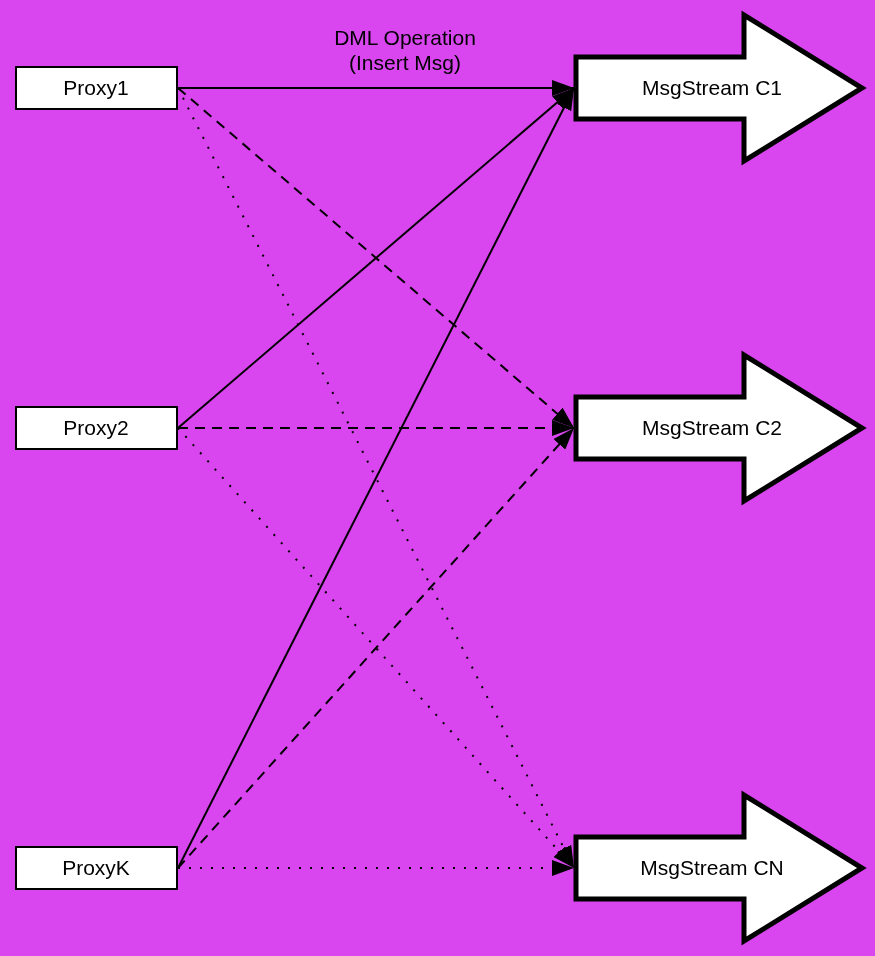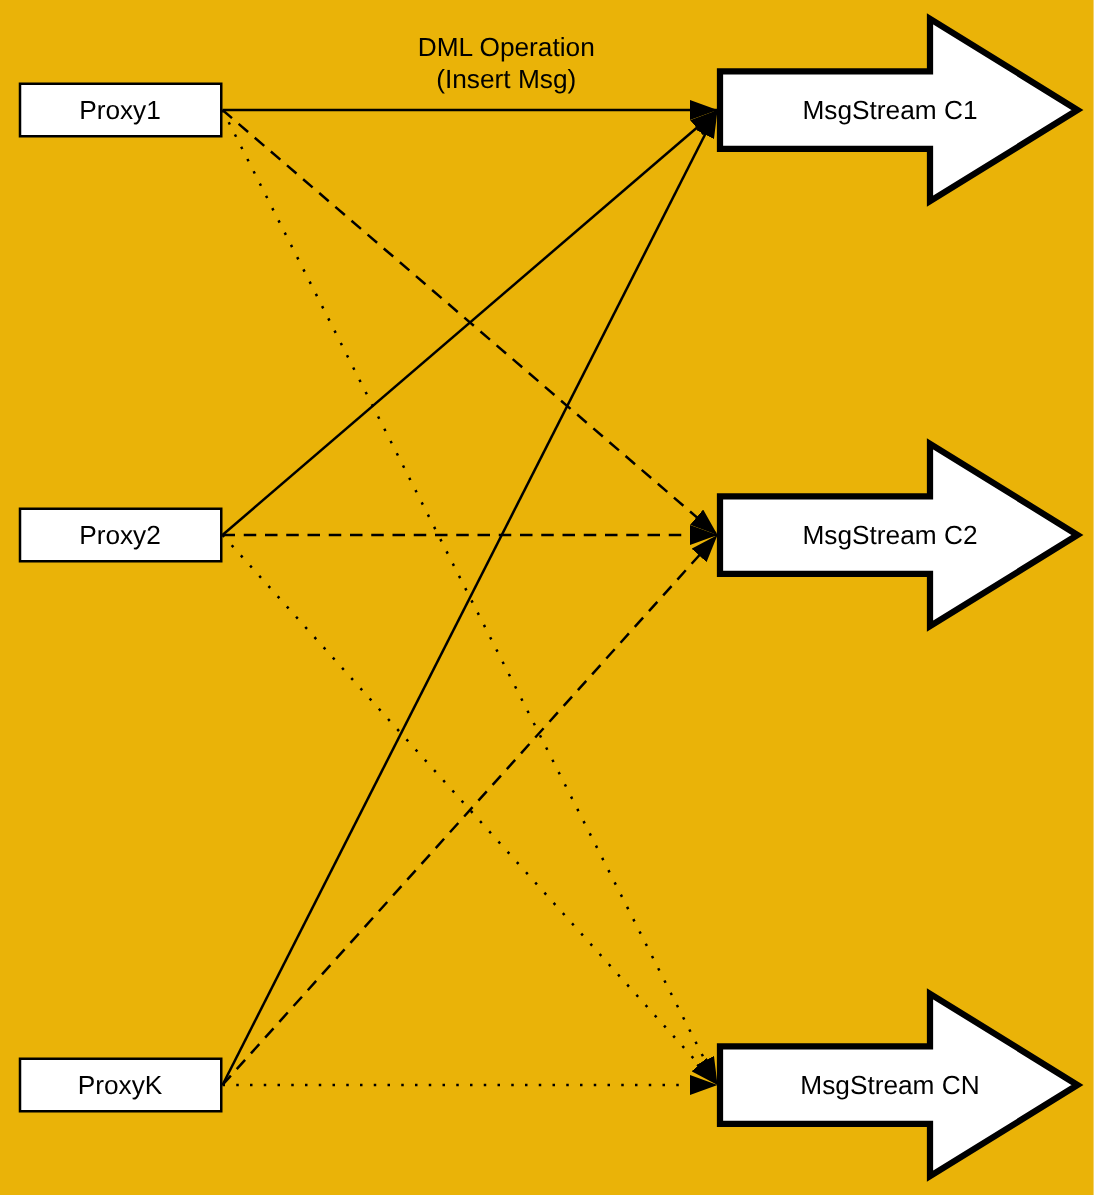--- a/index.html
+++ b/index.html
@@ -3,21 +3,21 @@
 <meta charset="utf-8">
 <style>
   html, body {
     margin: 0;
     padding: 0;
     background: #ffffff;
   }
   .canvas-wrap {
     width: 875px;
     height: 956px;
-    background: #eab308;
+    background: #d946ef;
     position: relative;
   }
   svg { display: block; }
   .node-box {
     fill: #ffffff;
     stroke: #000000;
     stroke-width: 2;
   }
   .stream-arrow {
     fill: #ffffff;

